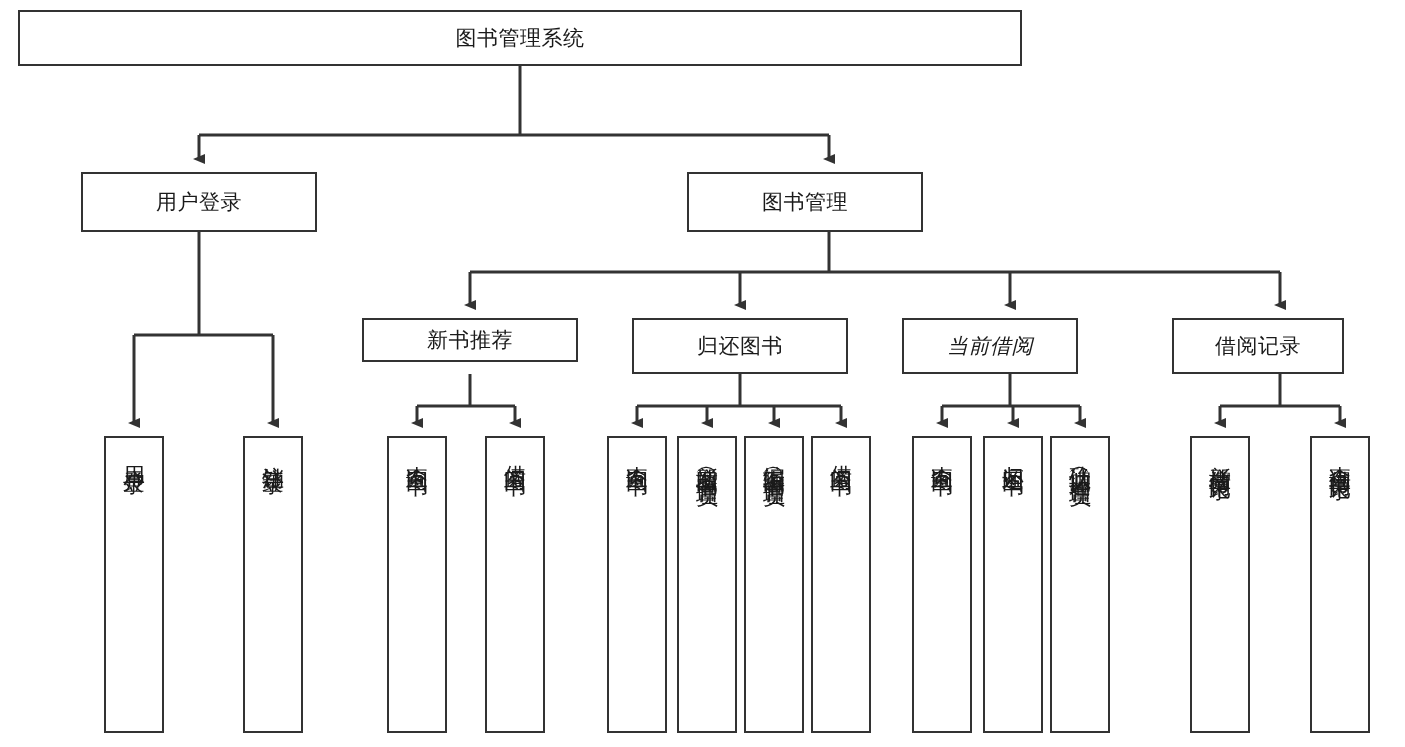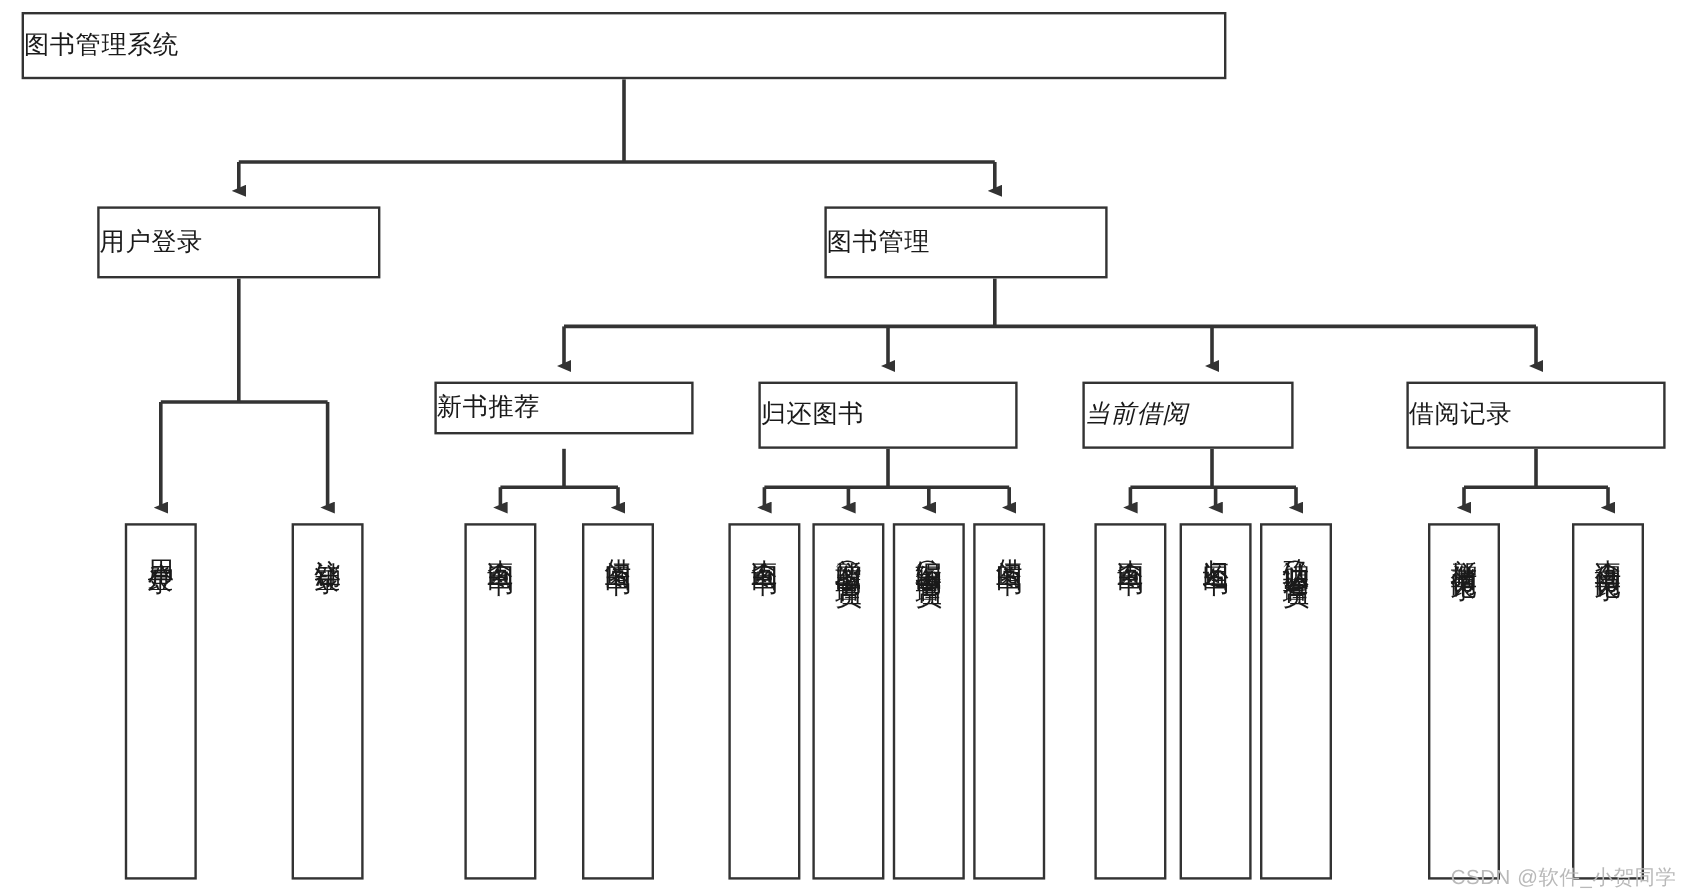--- a/index.html
+++ b/index.html
@@ -25,21 +25,21 @@
     height: 747px;
     pointer-events: none;
   }
   .node {
     position: absolute;
     box-sizing: border-box;
     border: 2px solid #333333;
     background: #ffffff;
     display: flex;
     align-items: center;
-    justify-content: flex-start;
+    justify-content: center;
     color: #1a1a1a;
     z-index: 2;
   }
   .node .lbl {
     display: block;
     text-align: center;
     line-height: 1.18;
     letter-spacing: 0.5px;
   }
   .node.horiz .lbl {
@@ -129,21 +129,21 @@
       </div>
       <div class="node horiz" style="left: 362px; top: 318px; width: 216px; height: 44px;">
         <span class="lbl">新书推荐</span>
       </div>
       <div class="node horiz" style="left: 632px; top: 318px; width: 216px; height: 56px;">
         <span class="lbl">归还图书</span>
       </div>
       <div class="node horiz" style="left: 902px; top: 318px; width: 176px; height: 56px; font-style: italic;">
         <span class="lbl">当前借阅</span>
       </div>
-      <div class="node horiz" style="left: 1172px; top: 318px; width: 216px; height: 56px;">
+      <div class="node horiz" style="left: 1172px; top: 318px; width: 172px; height: 56px;">
         <span class="lbl">借阅记录</span>
       </div>
       <div class="node vert" style="left: 104px; top: 436px; width: 60px; height: 297px;">
         <span class="lbl">用户登录</span>
       </div>
       <div class="node vert" style="left: 243px; top: 436px; width: 60px; height: 297px;">
         <span class="lbl">注销登录</span>
       </div>
       <div class="node vert" style="left: 387px; top: 436px; width: 60px; height: 297px;">
         <span class="lbl">查询图书</span>
@@ -173,14 +173,13 @@
         <span class="lbl">确认归还（管理员）</span>
       </div>
       <div class="node vert" style="left: 1190px; top: 436px; width: 60px; height: 297px;">
         <span class="lbl">新增借阅记录</span>
       </div>
       <div class="node vert" style="left: 1310px; top: 436px; width: 60px; height: 297px;">
         <span class="lbl">查询借阅记录</span>
       </div>
     </div>
 
-  <div id="watermark">CSDN @软件_小贺同学</div>
 </div>
 
 </body></html>

